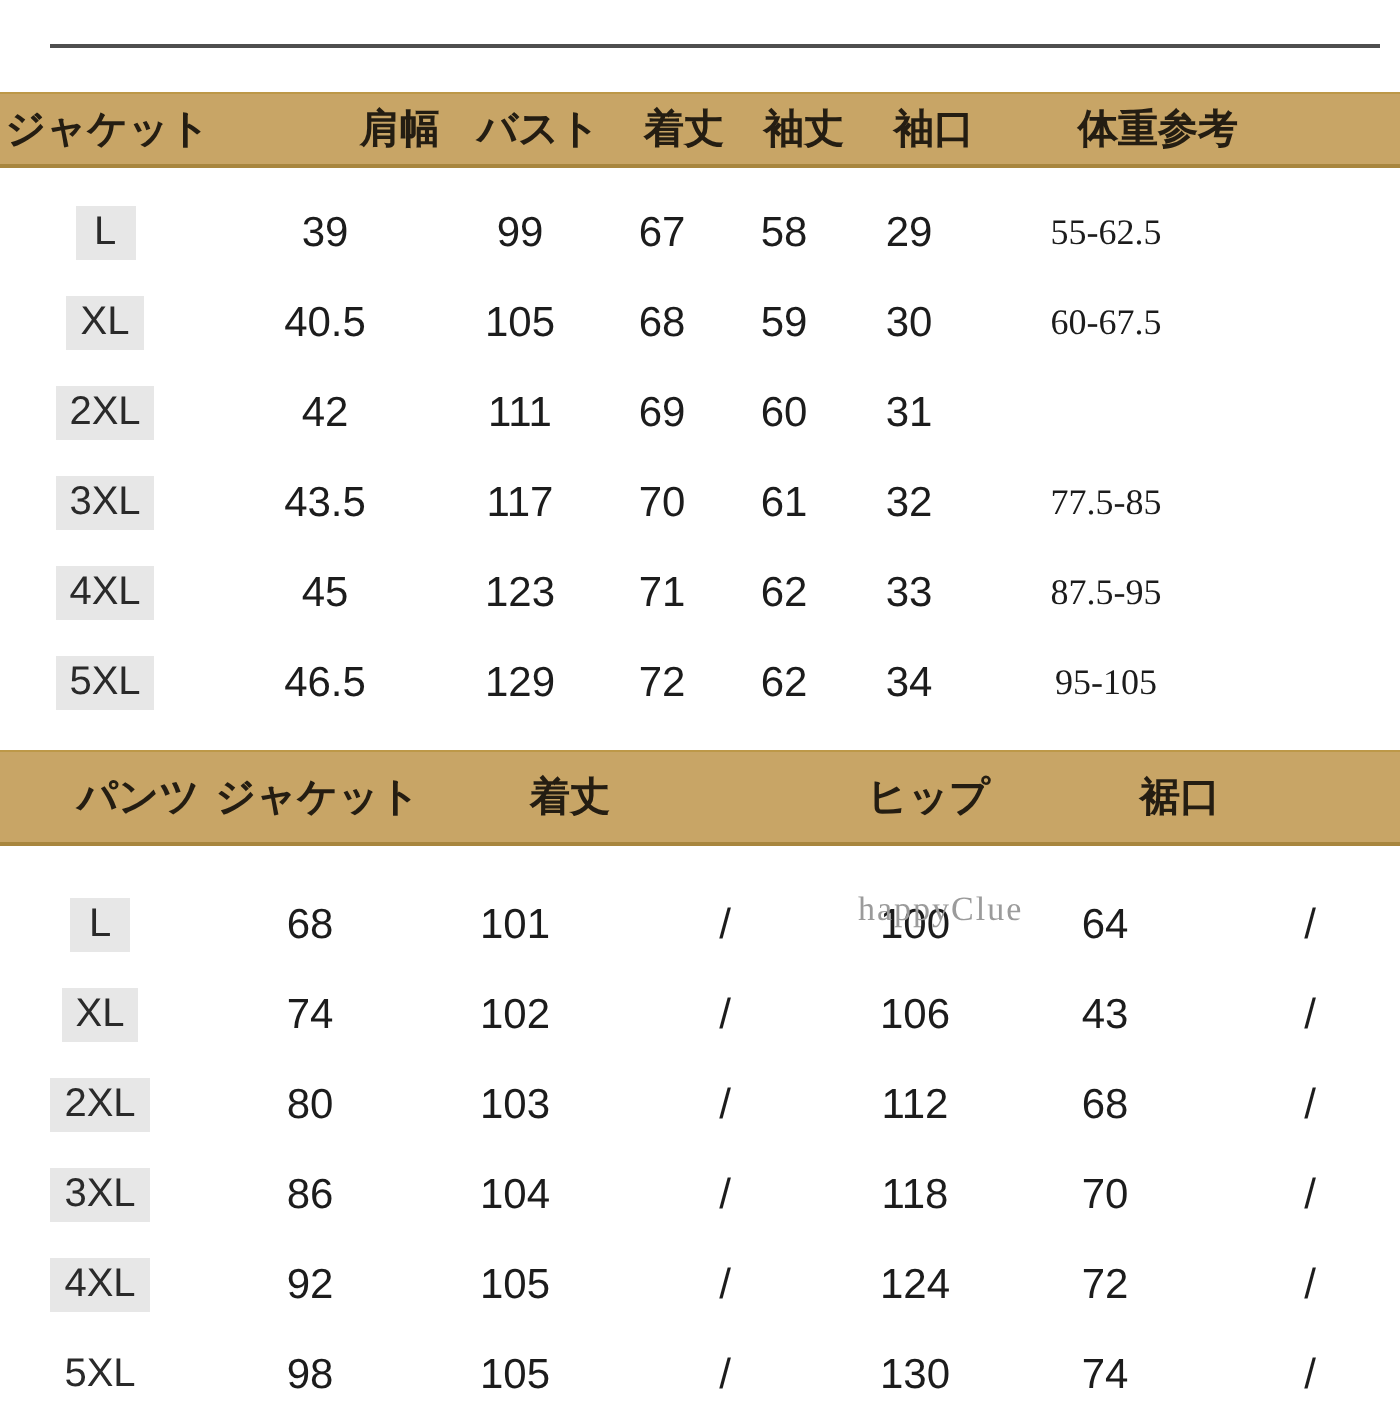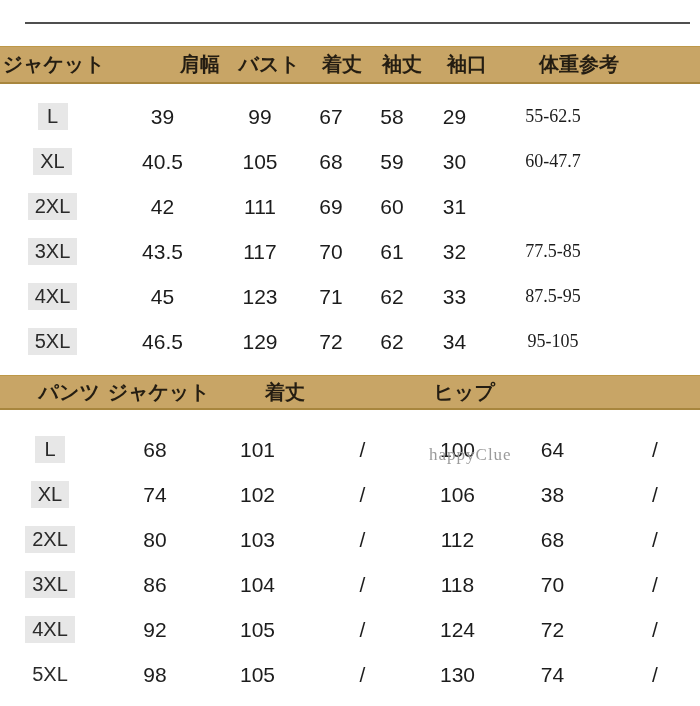--- a/index.html
+++ b/index.html
@@ -12,21 +12,21 @@
     background:var(--line,#4f4f4f);
   }
   .band{
     display:grid;align-items:center;box-sizing:border-box;
     background:var(--band,#c8a566);
     border-top:1px solid #bd9848;border-bottom:2px solid #a8863e;
     color:#241d12;font-family:"DejaVu Serif","Liberation Serif",serif;
     font-weight:bold;font-size:20px;
   }
   .band-jacket{height:38px;margin-top:22px;}
-  .band-pants{height:35px;margin-top:11px;}
+  .band-pants{height:48px;margin-top:11px;}
   .jacket-grid{grid-template-columns:105px 115px 80px 62px 60px 65px 132px 1fr;}
   .pants-grid{grid-template-columns:100px 110px 95px 115px 75px 115px 1fr;}
   .hcell{text-align:right;white-space:nowrap;}
   .tbody{display:block;}
   .trow{
     display:grid;height:45px;align-items:center;text-align:center;
     font-size:21px;color:#1c1c1c;
   }
   .jacket-body .trow{grid-template-columns:105px 115px 80px 62px 60px 65px 132px 1fr;}
   .pants-body  .trow{grid-template-columns:100px 110px 95px 115px 75px 115px 1fr;}
@@ -75,21 +75,21 @@
         <div class="cell">29</div>
         <div class="cell">55-62.5</div>
       </div>
       <div class="trow">
         <div class="cell"><span class="size-badge boxed">XL</span></div>
         <div class="cell">40.5</div>
         <div class="cell">105</div>
         <div class="cell">68</div>
         <div class="cell">59</div>
         <div class="cell">30</div>
-        <div class="cell">60-47.7</div>
+        <div class="cell">60-67.5</div>
       </div>
       <div class="trow">
         <div class="cell"><span class="size-badge boxed">2XL</span></div>
         <div class="cell">42</div>
         <div class="cell">111</div>
         <div class="cell">69</div>
         <div class="cell">60</div>
         <div class="cell">31</div>
       </div>
       <div class="trow">
@@ -120,40 +120,41 @@
         <div class="cell">95-105</div>
       </div>
     </div>
 
   <div class="band band-pants pants-grid">
     <div class="hcell">パンツ</div>
     <div class="hcell">ジャケット</div>
     <div class="hcell">着丈</div>
     <div class="hcell"></div>
     <div class="hcell">ヒップ</div>
+    <div class="hcell">裾口</div>
     <div class="hcell"></div>
   </div>
 
   <div class="tbody pants-body">
       <div class="trow">
         <div class="cell"><span class="size-badge boxed">L</span></div>
         <div class="cell">68</div>
         <div class="cell">101</div>
         <div class="cell">/</div>
         <div class="cell">100</div>
         <div class="cell">64</div>
         <div class="cell">/</div>
       </div>
       <div class="trow">
         <div class="cell"><span class="size-badge boxed">XL</span></div>
         <div class="cell">74</div>
         <div class="cell">102</div>
         <div class="cell">/</div>
         <div class="cell">106</div>
-        <div class="cell">38</div>
+        <div class="cell">43</div>
         <div class="cell">/</div>
       </div>
       <div class="trow">
         <div class="cell"><span class="size-badge boxed">2XL</span></div>
         <div class="cell">80</div>
         <div class="cell">103</div>
         <div class="cell">/</div>
         <div class="cell">112</div>
         <div class="cell">68</div>
         <div class="cell">/</div>

